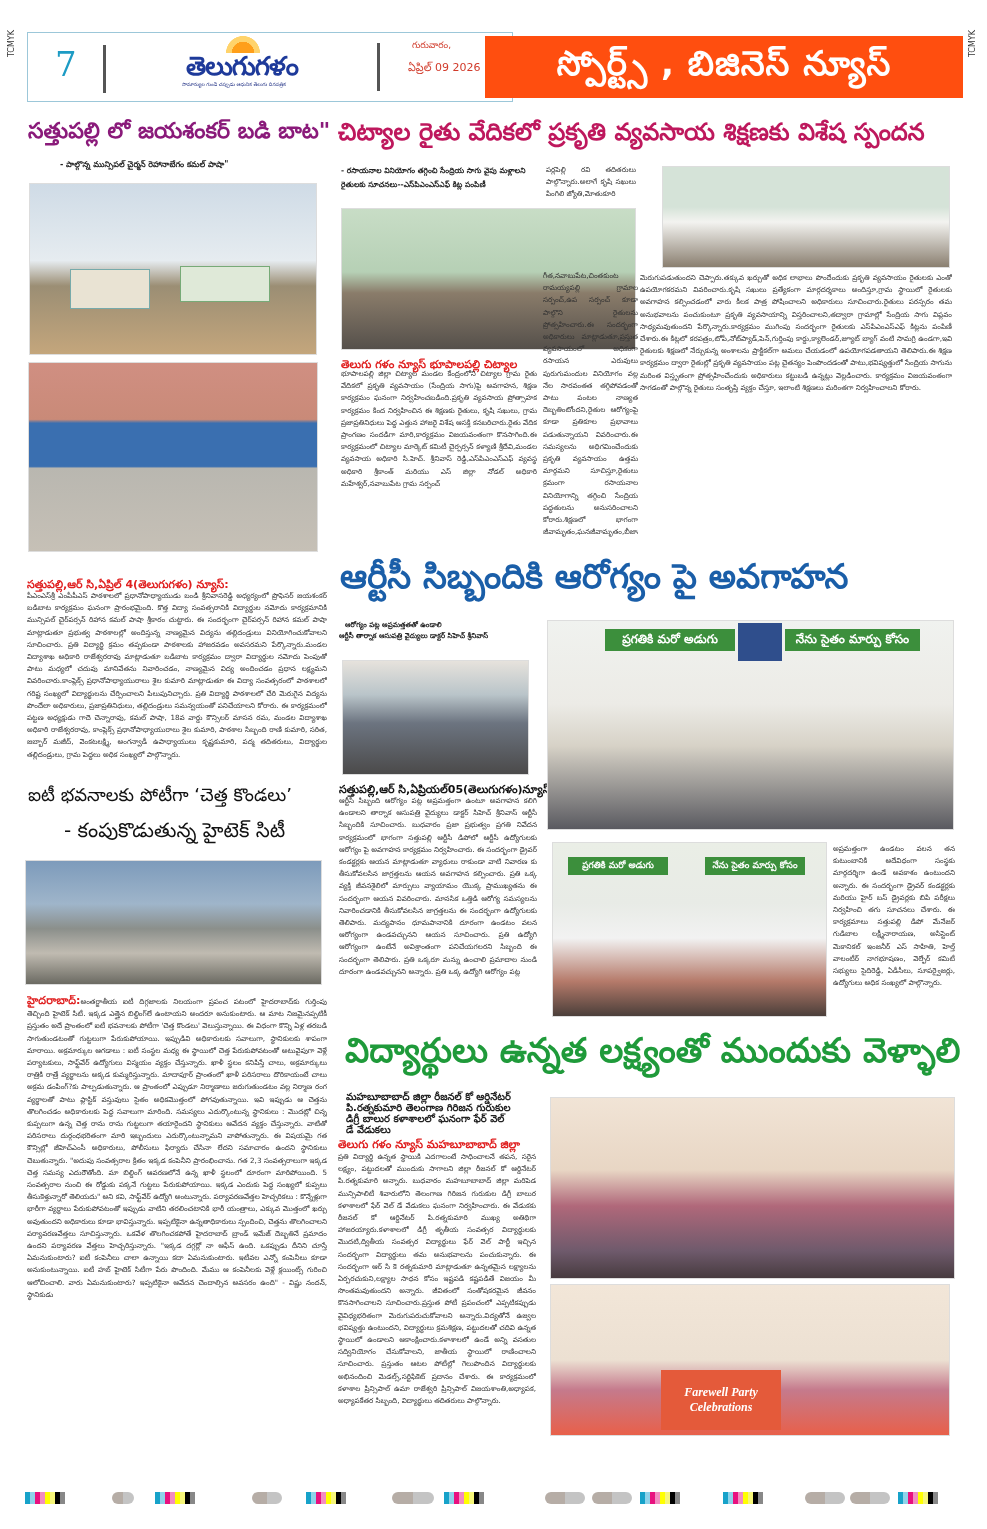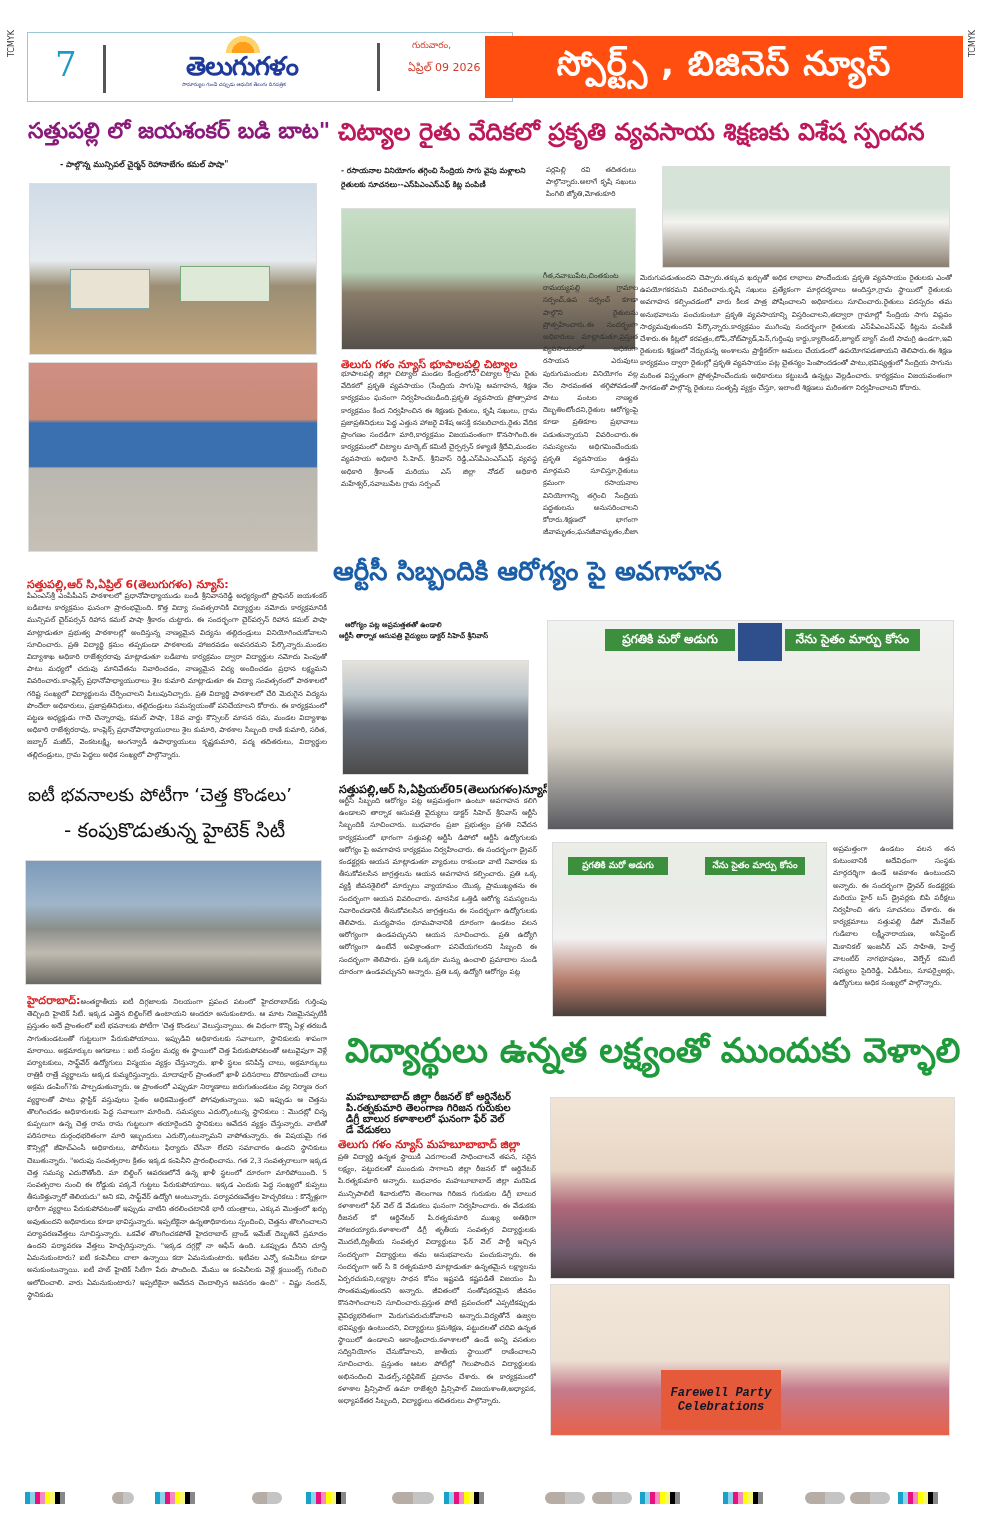--- a/index.html
+++ b/index.html
@@ -48,35 +48,35 @@
 <div class="abs date2">ఏప్రిల్ 09 2026</div>
 <div class="abs banner">స్పోర్ట్స్ , బిజినెస్ న్యూస్</div>
 
 <div class="abs h-purple" style="left:28px;top:118px;width:300px;font-size:22px;white-space:nowrap">సత్తుపల్లి లో జయశంకర్ బడి బాట"</div>
 <div class="abs sub" style="left:60px;top:160px;font-size:8px">- పాల్గొన్న మున్సిపల్ చైర్మన్ రెహానాబేగం కమల్ పాషా"</div>
 <div class="photo" style="left:29px;top:183px;width:288px;height:172px;background:linear-gradient(180deg,#cfdbe6 0%,#e6ecf0 45%,#9b8e74 60%,#c4a67c 100%)">
   <div style="position:absolute;left:40px;top:85px;width:80px;height:40px;background:#e9e3d3;border:1px solid #7aa"></div>
   <div style="position:absolute;left:150px;top:82px;width:90px;height:36px;background:#dfe9d8;border:1px solid #7a7"></div>
 </div>
 <div class="photo" style="left:28px;top:362px;width:290px;height:190px;background:linear-gradient(180deg,#d08f82 0%,#c98a78 30%,#3a6fb0 32%,#3a6fb0 55%,#b9b7b0 56%,#c6c0b6 100%)"></div>
-<div class="abs dateline" style="left:27px;top:578px">సత్తుపల్లి,ఆర్ సి,ఏప్రిల్ 6(తెలుగుగళం) న్యూస్:</div>
+<div class="abs dateline" style="left:27px;top:578px">సత్తుపల్లి,ఆర్ సి,ఏప్రిల్ 4(తెలుగుగళం) న్యూస్:</div>
 <div class="abs txt" style="left:27px;top:590px;width:300px;height:184px">పీఎంఎస్‌శ్రీ ఎంపీపీఎస్ పాఠశాలలో ప్రధానోపాధ్యాయుడు బండి శ్రీనివాసరెడ్డి అధ్యర్యంలో ప్రొఫెసర్ జయశంకర్ బడిబాట కార్యక్రమం ఘనంగా ప్రారంభమైంది. కొత్త విద్యా సంవత్సరానికి విద్యార్థుల నమోదు కార్యక్రమానికి మున్సిపల్ చైర్‌పర్సన్ రిహాన కమల్ పాషా శ్రీకారం చుట్టారు. ఈ సందర్భంగా చైర్‌పర్సన్ రిహాన కమల్ పాషా మాట్లాడుతూ ప్రభుత్వ పాఠశాలల్లో అందిస్తున్న నాణ్యమైన విద్యను తల్లిదండ్రులు వినియోగించుకోవాలని సూచించారు. ప్రతి విద్యార్థి క్రమం తప్పకుండా పాఠశాలకు హాజరవడం అవసరమని పేర్కొన్నారు.మండల విద్యాశాఖ అధికారి రాజేశ్వరరావు మాట్లాడుతూ బడిబాట కార్యక్రమం ద్వారా విద్యార్థుల నమోదు పెంపుతో పాటు మధ్యలో చదువు మానివేతను నివారించడం, నాణ్యమైన విద్య అందించడం ప్రధాన లక్ష్యమని వివరించారు.కాంప్లెక్స్ ప్రధానోపాధ్యాయురాలు శైల కుమారి మాట్లాడుతూ ఈ విద్యా సంవత్సరంలో పాఠశాలలో గరిష్ట సంఖ్యలో విద్యార్థులను చేర్పించాలని పిలుపునిచ్చారు. ప్రతి విద్యార్థి పాఠశాలలో చేరి మెరుగైన విద్యను పొందేలా అధికారులు, ప్రజాప్రతినిధులు, తల్లిదండ్రులు సమన్వయంతో పనిచేయాలని కోరారు. ఈ కార్యక్రమంలో పట్టణ అధ్యక్షుడు గాదె చెన్నారావు, కమల్ పాషా, 18వ వార్డు కౌన్సిలర్ మాసన రమ, మండల విద్యాశాఖ అధికారి రాజేశ్వరరావు, కాంప్లెక్స్ ప్రధానోపాధ్యాయురాలు శైల కుమారి, పాఠశాల సిబ్బంది రాణి కుమారి, సరిత, జబ్బార్ మజీద్, వెంకటలక్ష్మి, అంగన్వాడీ ఉపాధ్యాయులు కృష్ణకుమారి, పద్మ తదితరులు, విద్యార్థుల తల్లిదండ్రులు, గ్రామ పెద్దలు అధిక సంఖ్యలో పాల్గొన్నారు.</div>
 
 <div class="abs h-navy" style="left:338px;top:118px;width:640px;font-size:24px;white-space:nowrap">చిట్యాల రైతు వేదికలో ప్రకృతి వ్యవసాయ శిక్షణకు విశేష స్పందన</div>
 <div class="abs sub" style="left:341px;top:164px;width:200px;line-height:14px">- రసాయనాల వినియోగం తగ్గించి సేంద్రియ సాగు వైపు మళ్లాలని రైతులకు సూచనలు--ఎస్‌పిఎంఎస్ఎఫ్ కిట్ల పంపిణీ</div>
 <div class="photo" style="left:341px;top:208px;width:295px;height:142px;background:linear-gradient(180deg,#c8ddc6 0%,#b6d0b5 45%,#8a7c6a 60%,#55504b 100%)"></div>
 <div class="abs dateline" style="left:341px;top:358px">తెలుగు గళం న్యూస్ భూపాలపల్లి చిట్యాల</div>
 <div class="abs txt" style="left:341px;top:368px;width:196px;height:172px">భూపాలపల్లి జిల్లా చిట్యాల మండల కేంద్రంలోని చిట్యాల గ్రామ రైతు వేదికలో ప్రకృతి వ్యవసాయం (సేంద్రియ సాగు)పై అవగాహన, శిక్షణ కార్యక్రమం ఘనంగా నిర్వహించబడింది.ప్రకృతి వ్యవసాయ ప్రోత్సాహక కార్యక్రమం కింద నిర్వహించిన ఈ శిక్షణకు రైతులు, కృషి సఖులు, గ్రామ ప్రజాప్రతినిధులు పెద్ద ఎత్తున హాజరై విశేష ఆసక్తి కనబరిచారు.రైతు వేదిక ప్రాంగణం సందడిగా మారి,కార్యక్రమం విజయవంతంగా కొనసాగింది.ఈ కార్యక్రమంలో చిట్యాల మార్కెట్ కమిటీ చైర్పర్సన్ కళ్యాణి శ్రీదేవి,మండల వ్యవసాయ అధికారి సి.హెచ్. శ్రీనివాస్ రెడ్డి,ఎస్‌పిఎంఎస్ఎఫ్ వ్యవస్థ అధికారి శ్రీకాంత్ మరియు ఎస్ జిల్లా నోడల్ అధికారి మహేశ్వర్,నవాబుపేట గ్రామ సర్పంచ్</div>
 <div class="abs txt" style="left:546px;top:164px;width:90px;height:40px">పర్లపెల్లి రవి తదితరులు పాల్గొన్నారు.అలాగే కృషి సఖులు పింగిలి జ్యోతి,మోతుకూరి</div>
 <div class="abs txt" style="left:641px;top:164px;width:0"></div>
 <div class="abs txt" style="left:541px;top:270px;width:95px;height:270px;left:543px">గీత,నవాబుపేట,చింతకుంట రామయ్యపల్లి గ్రామాల సర్పంచ్,ఉప సర్పంచ్ కూడా పాల్గొని రైతులను ప్రోత్సహించారు.ఈ సందర్భంగా అధికారులు మాట్లాడుతూ,ప్రస్తుత వ్యవసాయంలో అధికంగా రసాయన ఎరువులు పురుగుమందుల వినియోగం వల్ల నేల సారవంతత తగ్గిపోవడంతో పాటు పంటల నాణ్యత దెబ్బతింటోందని,రైతుల ఆరోగ్యంపై కూడా ప్రతికూల ప్రభావాలు పడుతున్నాయని వివరించారు.ఈ సమస్యలను అధిగమించేందుకు ప్రకృతి వ్యవసాయం ఉత్తమ మార్గమని సూచిస్తూ,రైతులు క్రమంగా రసాయనాల వినియోగాన్ని తగ్గించి సేంద్రియ పద్ధతులను అనుసరించాలని కోరారు.శిక్షణలో భాగంగా జీవామృతం,ఘనజీవామృతం,బీజామృతం,అగ్నాస్త్రం వంటి సేంద్రియ ద్రావణాల తయారీ విధానాలను ప్రాక్టికల్‌గా చూపించి వివరించారు.ఈ ద్రావణాలు పంటలను పురుగుల నుండి రక్షించడంతో పాటు నేలలో సూక్ష్మజీవుల పెరుగుదలను పెంచి,నేల సారాన్ని మెరుగుపరుస్తాయని తెలిపారు.దీని ద్వారా పంట దిగుబడి పెరగడంతో పాటు నాణ్యత కూడా</div>
 <div class="photo" style="left:662px;top:166px;width:288px;height:102px;background:linear-gradient(180deg,#d5e3d8 0%,#d5e3d8 40%,#f3f3f0 55%,#8a7f70 100%)"></div>
 <div class="abs txt" style="left:640px;top:272px;width:312px;height:268px">మెరుగుపడుతుందని చెప్పారు.తక్కువ ఖర్చుతో అధిక లాభాలు పొందేందుకు ప్రకృతి వ్యవసాయం రైతులకు ఎంతో ఉపయోగకరమని వివరించారు.కృషి సఖులు ప్రత్యేకంగా మార్గదర్శకాలు అందిస్తూ,గ్రామ స్థాయిలో రైతులకు అవగాహన కల్పించడంలో వారు కీలక పాత్ర పోషించాలని అధికారులు సూచించారు.రైతులు పరస్పరం తమ అనుభవాలను పంచుకుంటూ ప్రకృతి వ్యవసాయాన్ని విస్తరించాలని,తద్వారా గ్రామాల్లో సేంద్రియ సాగు విప్లవం సాధ్యమవుతుందని పేర్కొన్నారు.కార్యక్రమం ముగింపు సందర్భంగా రైతులకు ఎస్‌పిఎంఎస్ఎఫ్ కిట్లను పంపిణీ చేశారు.ఈ కిట్లలో కరపత్రం,టోపీ,నోట్‌ప్యాడ్,పెన్,గుర్తింపు కార్డు,క్యాలెండర్,జ్యూట్ బ్యాగ్ వంటి సామగ్రి ఉండగా,ఇవి రైతులకు శిక్షణలో నేర్చుకున్న అంశాలను ప్రాక్టికల్‌గా అమలు చేయడంలో ఉపయోగపడతాయని తెలిపారు.ఈ శిక్షణ కార్యక్రమం ద్వారా రైతుల్లో ప్రకృతి వ్యవసాయం పట్ల చైతన్యం పెంపొందడంతో పాటు,భవిష్యత్తులో సేంద్రియ సాగును మరింత విస్తృతంగా ప్రోత్సహించేందుకు అధికారులు కట్టుబడి ఉన్నట్లు వెల్లడించారు. కార్యక్రమం విజయవంతంగా సాగడంతో పాల్గొన్న రైతులు సంతృప్తి వ్యక్తం చేస్తూ, ఇలాంటి శిక్షణలు మరింతగా నిర్వహించాలని కోరారు.</div>
 
-<div class="abs h-blue" style="left:333px;top:556px;width:640px;font-size:26px;white-space:nowrap">ఆర్టీసీ సిబ్బందికి ఆరోగ్యం పై అవగాహన</div>
+<div class="abs h-blue" style="left:340px;top:556px;width:640px;font-size:34px;white-space:nowrap">ఆర్టీసీ సిబ్బందికి ఆరోగ్యం పై అవగాహన</div>
 <div class="abs sub" style="left:345px;top:621px;font-size:7px">ఆరోగ్యం పట్ల అప్రమత్తతతో ఉండాలి</div>
 <div class="abs sub" style="left:339px;top:632px;font-size:7px">ఆర్టీసీ తార్నాక ఆసుపత్రి వైద్యులు డాక్టర్ సిహెచ్ శ్రీనివాస్</div>
 <div class="photo" style="left:342px;top:660px;width:187px;height:115px;background:linear-gradient(180deg,#e6e2dc 0%,#b9c4c9 30%,#6c7480 55%,#4b4a4a 100%)"></div>
 <div class="abs dateline" style="left:339px;top:783px;color:#111">సత్తుపల్లి,ఆర్ సి,ఏప్రియల్05(తెలుగుగళం)న్యూస్:</div>
 <div class="abs txt" style="left:339px;top:795px;width:198px;height:222px">ఆర్టీసీ సిబ్బంది ఆరోగ్యం పట్ల అప్రమత్తంగా ఉంటూ అవగాహన కలిగి ఉండాలని తార్నాక ఆసుపత్రి వైద్యులు డాక్టర్ సిహెచ్ శ్రీనివాస్ ఆర్టీసీ సిబ్బందికి సూచించారు. బుధవారం ప్రజా ప్రభుత్వం ప్రగతి నివేదన కార్యక్రమంలో భాగంగా సత్తుపల్లి ఆర్టీసీ డిపోలో ఆర్టీసీ ఉద్యోగులకు ఆరోగ్యం పై అవగాహన కార్యక్రమం నిర్వహించారు. ఈ సందర్భంగా డ్రైవర్ కండక్టర్లకు ఆయన మాట్లాడుతూ వ్యాధులు రాకుండా వాటి నివారణ కు తీసుకోవలసిన జాగ్రత్తలను ఆయన అవగాహన కల్పించారు. ప్రతి ఒక్క వ్యక్తి జీవనశైలిలో మార్పులు వ్యాయామం యొక్క ప్రాముఖ్యతను ఈ సందర్భంగా ఆయన వివరించారు. మానసిక ఒత్తిడి ఆరోగ్య సమస్యలను నివారించడానికి తీసుకోవలసిన జాగ్రత్తలను ఈ సందర్భంగా ఉద్యోగులకు తెలిపారు. మద్యపానం ధూమపానానికి దూరంగా ఉండటం వలన ఆరోగ్యంగా ఉండవచ్చునని ఆయన సూచించారు. ప్రతి ఉద్యోగి ఆరోగ్యంగా ఉంటేనే అవిశ్రాంతంగా పనిచేయగలరని సిబ్బంది ఈ సందర్భంగా తెలిపారు. ప్రతి ఒక్కరూ మన్ను ఉంచాలి ప్రమాదాల నుండి దూరంగా ఉండవచ్చునని అన్నారు. ప్రతి ఒక్క ఉద్యోగి ఆరోగ్యం పట్ల</div>
 <div class="photo" style="left:547px;top:620px;width:407px;height:210px;background:linear-gradient(180deg,#f0f2ef 0%,#ecebe6 40%,#d7d2c7 60%,#5a5a60 100%)">
   <div style="position:absolute;left:57px;top:8px;width:130px;height:22px;background:#3c8f3c;color:#fff;font-size:12px;font-weight:bold;display:flex;align-items:center;justify-content:center">ప్రగతికి మరో అడుగు</div>
   <div style="position:absolute;left:190px;top:2px;width:44px;height:38px;background:#2f4e8c"></div>
   <div style="position:absolute;left:237px;top:8px;width:135px;height:22px;background:#3c8f3c;color:#fff;font-size:12px;font-weight:bold;display:flex;align-items:center;justify-content:center">నేను సైతం మార్పు కోసం</div>
 </div>
@@ -95,21 +95,21 @@
 "అదుపు సంవత్సరాల క్రితం ఇక్కడ కంపెనీని ప్రారంభించాను. గత 2,3 సంవత్సరాలుగా ఇక్కడ చెత్త సమస్య ఎదురౌతోంది. మా బిల్డింగ్ ఆవరణలోనే ఉన్న ఖాళీ స్థలంలో దూరంగా మారిపోయింది. 5 సంవత్సరాల నుంచి ఈ రోడ్డుకు పక్కనే గుట్టలు పేరుకుపోయాయి. ఇక్కడ ఎందుకు పెద్ద సంఖ్యలో కుప్పలు తీసుకెళ్తున్నారో తెలియదు" అని కవి, సాఫ్ట్‌వేర్ ఉద్యోగి అంటున్నారు.
 పర్యావరణవేత్తల హెచ్చరికలు : కొన్నేళ్లుగా భారీగా వ్యర్థాలు పేరుకుపోవటంతో ఇప్పుడు వాటిని తరలించటానికి భారీ యంత్రాలు, ఎక్కువ మొత్తంలో ఖర్చు అవుతుందని అధికారులు కూడా భావిస్తున్నారు. ఇప్పటికైనా ఉన్నతాధికారులు స్పందించి, చెత్తను తొలగించాలని పర్యావరణవేత్తలు సూచిస్తున్నారు. ఒకవేళ తొలగించకపోతే హైదరాబాద్ బ్రాండ్ ఇమేజ్ దెబ్బతినే ప్రమాదం ఉందని పర్యావరణ వేత్తలు హెచ్చరిస్తున్నారు.
 "ఇక్కడ దగ్గర్లో నా ఆఫీస్ ఉంది. ఒకప్పుడు దీనిని చూస్తే ఏమనుకుంటారు? ఐటీ కంపెనీలు చాలా ఉన్నాయి కదా ఏమనుకుంటారు. ఇటీవల ఎన్నో కంపెనీలు కూడా అనుకుంటున్నాయి. ఐటీ హబ్ హైటెక్ సిటీగా పేరు పొందింది. మేము ఆ కంపెనీలకు వెళ్లే క్లయింట్స్ గురించి ఆలోచించాలి. వారు ఏమనుకుంటారు? ఇప్పటికైనా ఆవేదన చెందాల్సిన అవసరం ఉంది" - విష్ణు నందన్, స్థానికుడు</span></div>
 
 <div class="abs h-green" style="left:345px;top:1030px;font-size:34px;white-space:nowrap">విద్యార్థులు ఉన్నత లక్ష్యంతో ముందుకు వెళ్ళాలి</div>
 <div class="abs sub" style="left:346px;top:1091px;width:168px;font-size:10px;line-height:11px">మహబూబాబాద్ జిల్లా రీజనల్ కో ఆర్డినేటర్ పి.రత్నకుమారి తెలంగాణ గిరిజన గురుకుల డిగ్రీ బాలుర కళాశాలలో ఘనంగా ఫేర్ వెల్ డే వేడుకలు</div>
 <div class="abs dateline" style="left:338px;top:1138px">తెలుగు గళం న్యూస్ మహబూబాబాద్ జిల్లా</div>
 <div class="abs txt" style="left:338px;top:1151px;width:198px;height:322px">ప్రతి విద్యార్థి ఉన్నత స్థాయికి ఎదగాలంటే సాధించాలనే తపన, సరైన లక్ష్యం, పట్టుదలతో ముందుకు సాగాలని జిల్లా రీజనల్ కో ఆర్డినేటర్ పి.రత్నకుమారి అన్నారు. బుధవారం మహబూబాబాద్ జిల్లా మరిపెడ మున్సిపాలిటీ శివారులోని తెలంగాణ గిరిజన గురుకుల డిగ్రీ బాలుర కళాశాలలో ఫేర్ వెల్ డే వేడుకలు ఘనంగా నిర్వహించారు. ఈ వేడుకకు రీజనల్ కో ఆర్డినేటర్ పి.రత్నకుమారి ముఖ్య అతిథిగా హాజరయ్యారు.కళాశాలలో డిగ్రీ తృతీయ సంవత్సర విద్యార్థులకు మొదటి,ద్వితీయ సంవత్సర విద్యార్థులు ఫేర్ వెల్ పార్టీ ఇచ్చిన సందర్భంగా విద్యార్థులు తమ అనుభవాలను పంచుకున్నారు. ఈ సందర్భంగా ఆర్ సి కె రత్నకుమారి మాట్లాడుతూ ఉన్నతమైన లక్ష్యాలను ఏర్పరచుకుని,లక్ష్యాల సాధన కోసం ఇష్టపడి కష్టపడితే విజయం మీ సొంతమవుతుందని అన్నారు. జీవితంలో సంతోషకరమైన జీవనం కొనసాగించాలని సూచించారు.ప్రస్తుత పోటీ ప్రపంచంలో ఎప్పటికప్పుడు వైవిధ్యభరితంగా మెరుగుపరుచుకోవాలని అన్నారు.విద్యతోనే ఉజ్వల భవిష్యత్తు ఉంటుందని, విద్యార్థులు క్రమశిక్షణ, పట్టుదలతో చదివి ఉన్నత స్థాయిలో ఉండాలని ఆకాంక్షించారు.కళాశాలలో ఉండే అన్ని వసతుల సద్వినియోగం చేసుకోవాలని, జాతీయ స్థాయిలో రాణించాలని సూచించారు. ప్రస్తుతం ఆటల పోటీల్లో గెలుపొందిన విద్యార్థులకు అభినందించి మెడల్స్,సర్టిఫికెట్ ప్రదానం చేశారు. ఈ కార్యక్రమంలో కళాశాల ప్రిన్సిపాల్ ఉమా రాజేశ్వరి ప్రిన్సిపాల్ విజయశాంతి,అధ్యాపక, అధ్యాపకేతర సిబ్బంది, విద్యార్థులు తదితరులు పాల్గొన్నారు.</div>
 <div class="photo" style="left:550px;top:1097px;width:405px;height:182px;background:linear-gradient(180deg,#f1e4d6 0%,#e8d6c4 40%,#b0687a 60%,#6f5a6c 85%,#473b3f 100%)"></div>
 <div class="photo" style="left:550px;top:1284px;width:400px;height:152px;background:linear-gradient(180deg,#f2e6d8 0%,#ece0d2 50%,#c57a8c 70%,#e8604a 100%)">
-  <div style="position:absolute;left:110px;top:85px;width:120px;height:60px;background:#e45a3a;color:#0f172a;font-family:Liberation Mono, monospace;font-size:12px;font-style:italic;font-weight:bold;display:flex;align-items:center;justify-content:center;text-align:center">Farewell Party Celebrations</div>
+  <div style="position:absolute;left:110px;top:85px;width:120px;height:60px;background:#e45a3a;color:#ffffff;font-family:Liberation Serif, serif;font-size:12px;font-style:italic;font-weight:bold;display:flex;align-items:center;justify-content:center;text-align:center">Farewell Party Celebrations</div>
 </div>
 
 <div class="cmy" style="left:25px">
     <span style="background:#17a2c9"></span>
     <span style="background:#8fd3ea"></span>
     <span style="background:#e8117f"></span>
     <span style="background:#f28cc1"></span>
     <span style="background:#ffff00"></span>
     <span style="background:#f6f67a"></span>
     <span style="background:#000"></span>

